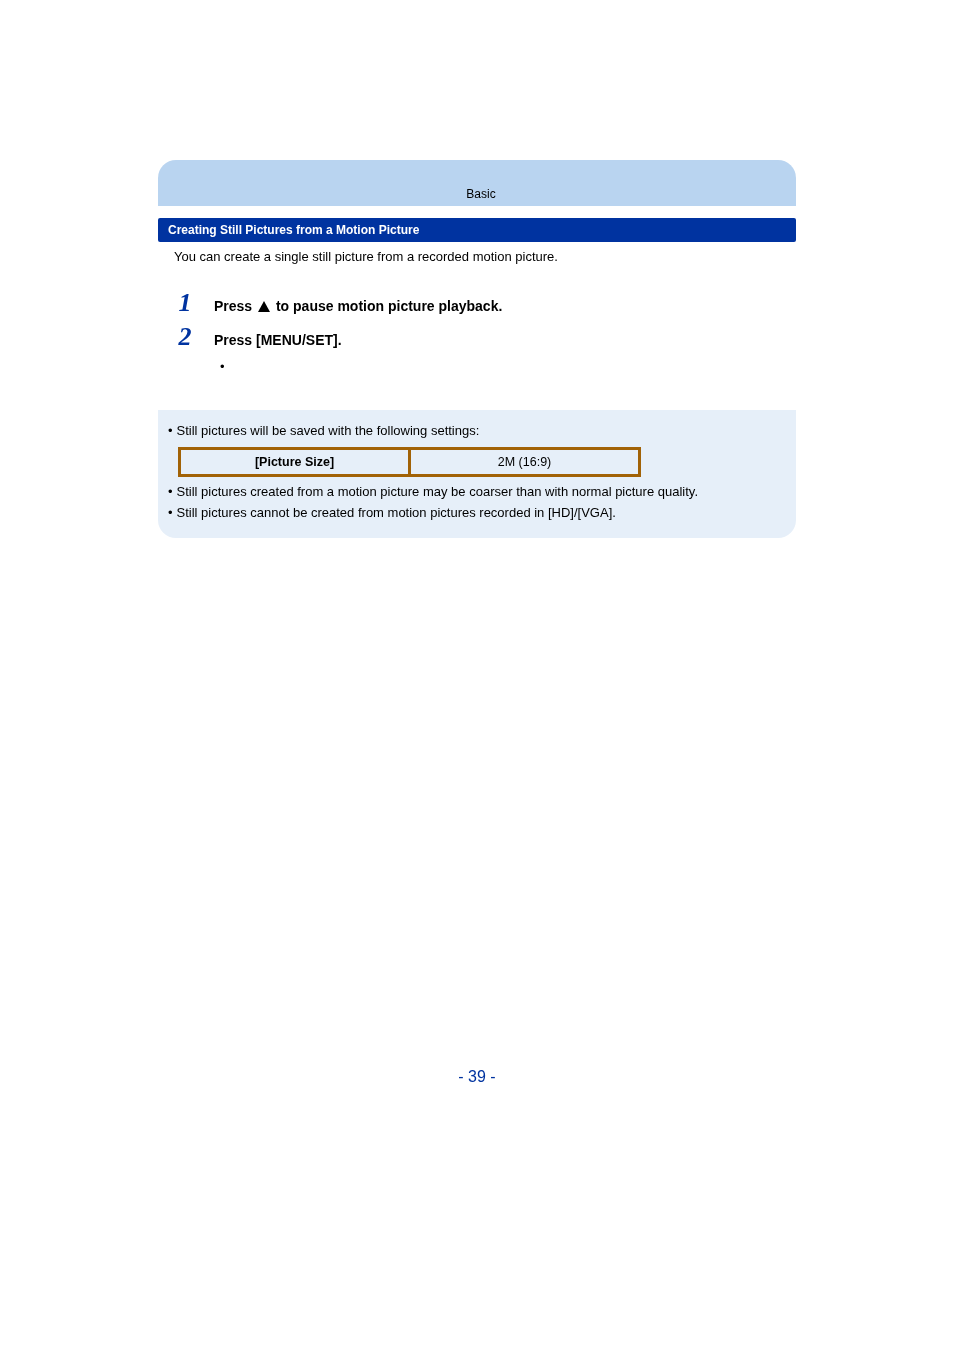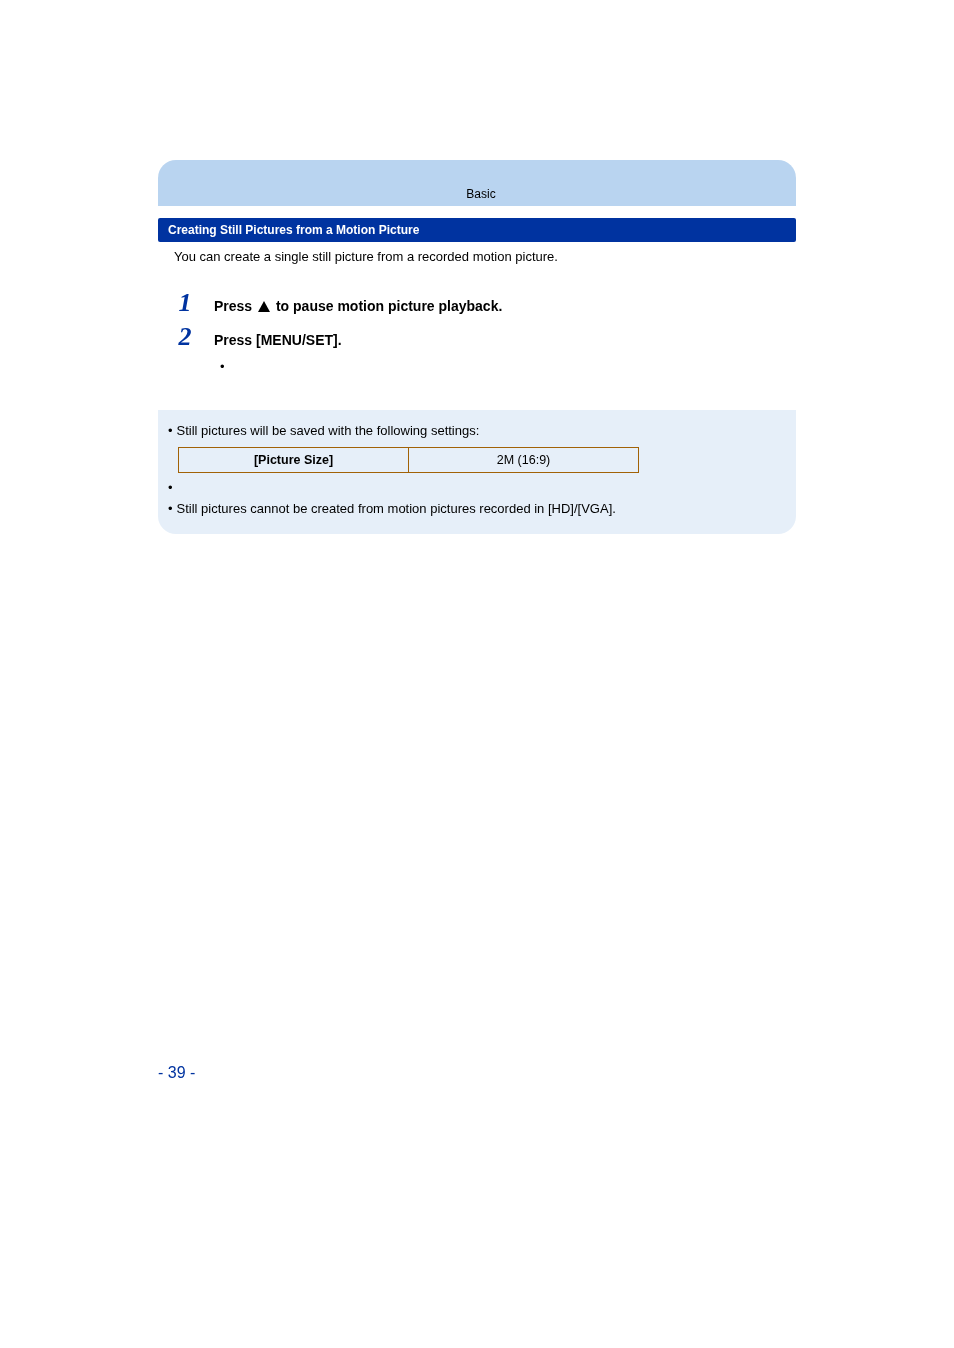--- a/index.html
+++ b/index.html
@@ -95,33 +95,34 @@
   .note-band .nl {
     display: flex;
     gap: 4px;
     margin-bottom: 2px;
   }
   .tbl {
     border-collapse: collapse;
     margin: 6px 0 6px 10px;
   }
   .tbl td, .tbl th {
-    border: 1px solid #a16207;
+    border: 3px solid #a16207;
     padding: 3px 0;
     font-size: 12.5px;
     text-align: center;
     vertical-align: middle;
   }
   .tbl .hcell { width: 230px; font-weight: bold; background: transparent; }
   .tbl .vcell { width: 230px; font-weight: normal; margin-top: 16px; }
   .quality-icon {
     display: inline-block;
   }
   .quality-icon svg { display: block; }
   .page-num {
+    text-align: center;
     color: #0033a0;
     font-size: 16px;
     margin-top: 530px;
   }
 </style>
 </head>
 <body>
 
 <div class="page">
 
@@ -161,20 +162,21 @@
       <tbody>
           <tr>
         <td class="hcell">[Picture Size]</td>
         <td class="vcell">2M (16:9)</td>
       </tr>
     </tbody>
       </table>
 
     <div class="nl">
       <span>•</span>
+      <span>Still pictures created from a motion picture may be coarser than with normal picture quality.</span>
     </div>
     <div class="nl">
       <span>•</span>
       <span>Still pictures cannot be created from motion pictures recorded in [HD]/[VGA].</span>
     </div>
   </div>
 
   <div class="page-num">- 39 -</div>
 
 </div>

